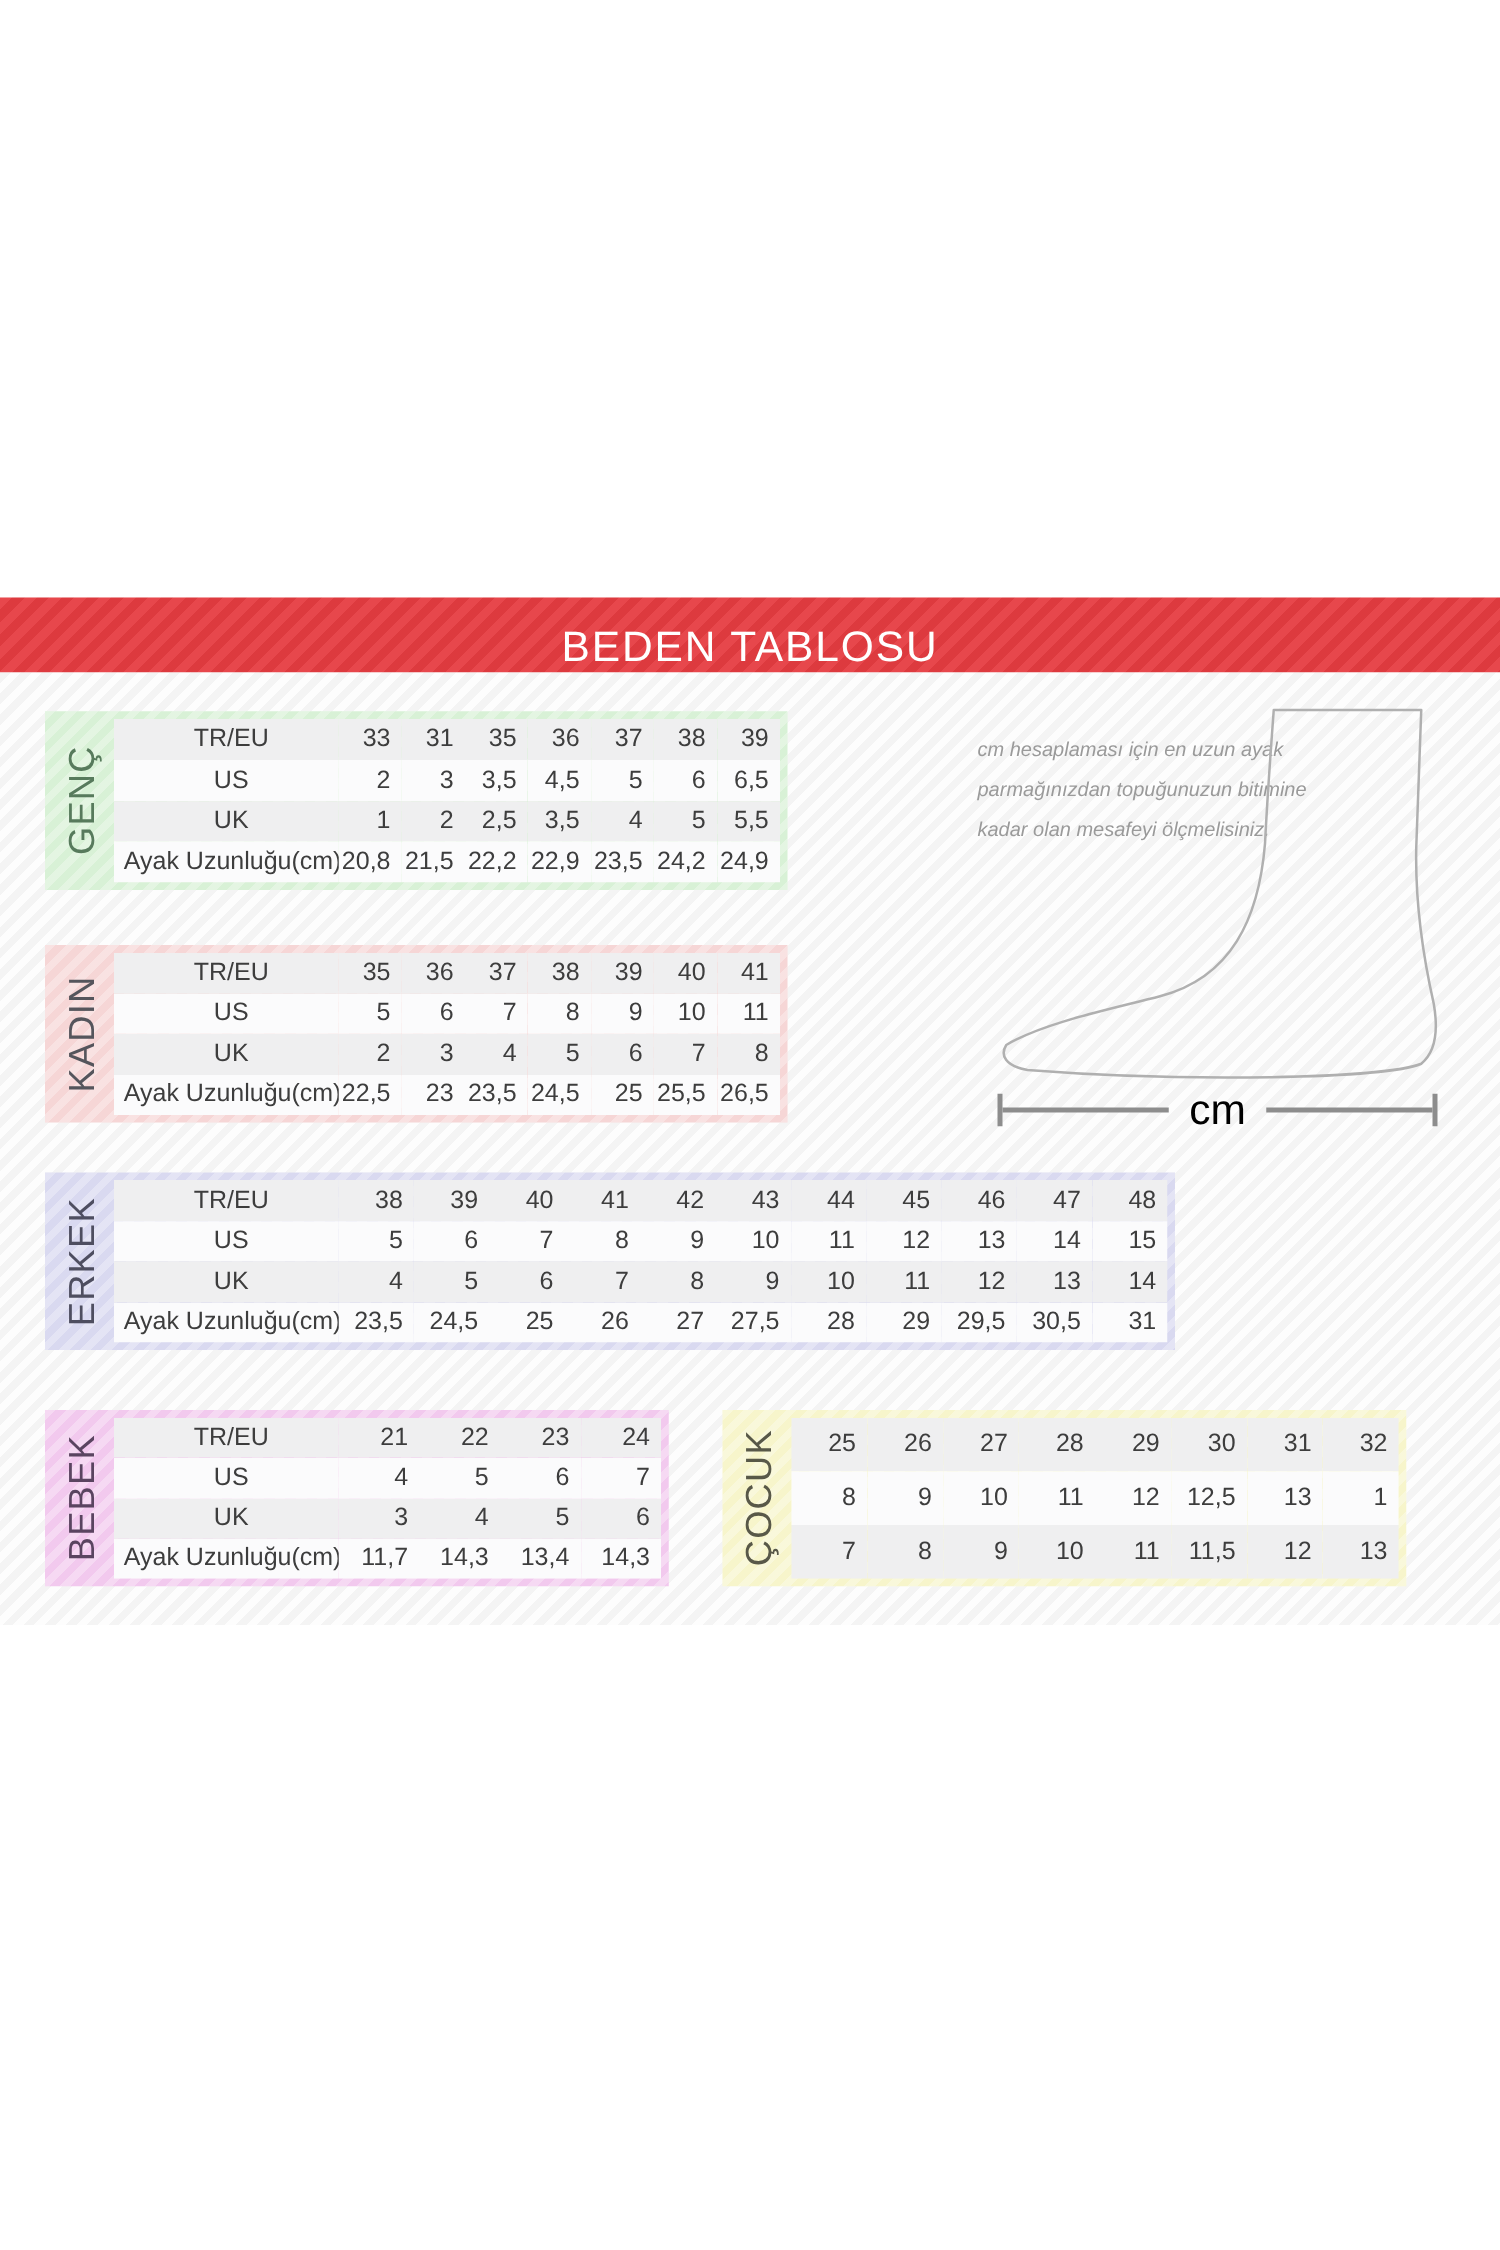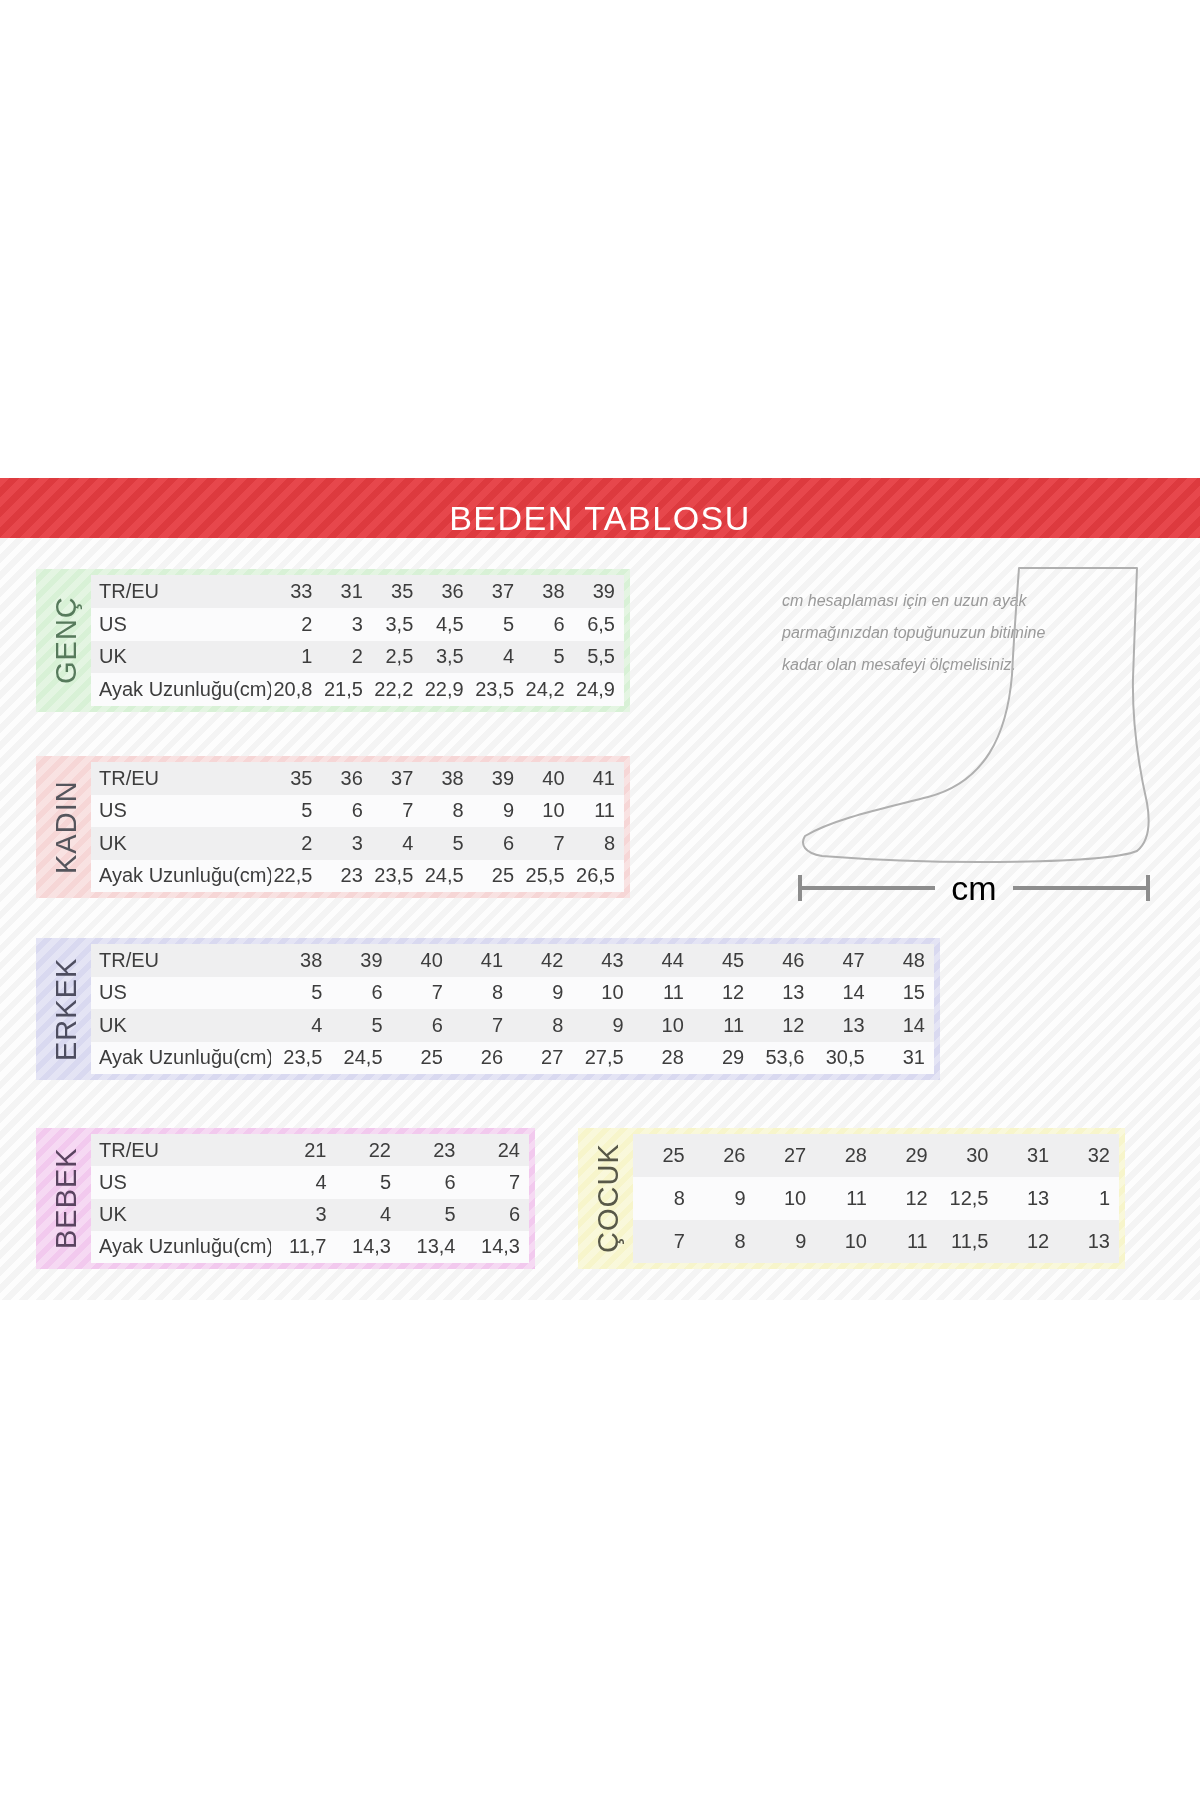--- a/index.html
+++ b/index.html
@@ -33,21 +33,21 @@
   .grid-holder{flex:1;overflow:hidden;}
   table.size-grid{
     width:100%;height:100%;border-collapse:collapse;table-layout:fixed;
     font-size:20px;color:#3d3d3d;
   }
   table.size-grid tbody tr:nth-child(odd){background:#efeff0;}
   table.size-grid tbody tr:nth-child(even){background:#fbfbfc;}
   table.size-grid td{
     text-align:right;padding:0 9px 0 0;white-space:nowrap;overflow:hidden;
   }
-  table.size-grid td.row-label{text-align:left;padding:0 0 0 8px;}
+  table.size-grid td.row-label{text-align:center;padding:0 0 0 8px;}
   
   .instruction{
     position:absolute;left:782px;top:585px;width:285px;
     font-size:16px;line-height:32px;color:#9a9a9a;font-style:italic;
   }
   
   .foot-svg{position:absolute;left:790px;top:560px;}
   
   .ruler{
     position:absolute;left:798px;top:872px;width:352px;height:32px;
@@ -225,21 +225,21 @@
           <tr>
             <td class="row-label">Ayak Uzunluğu(cm)</td>
             <td>23,5</td>
             <td>24,5</td>
             <td>25</td>
             <td>26</td>
             <td>27</td>
             <td>27,5</td>
             <td>28</td>
             <td>29</td>
-            <td>53,6</td>
+            <td>29,5</td>
             <td>30,5</td>
             <td>31</td>
           </tr>
         </tbody>
       </table>
     </div>
 </div>
 
 <div class="size-block" style="left: 36px; top: 1128px; width: 499px; height: 141px; background-color: rgb(242, 201, 238);">
   <div class="v-label" style="color: rgb(90, 68, 96);">BEBEK</div>

